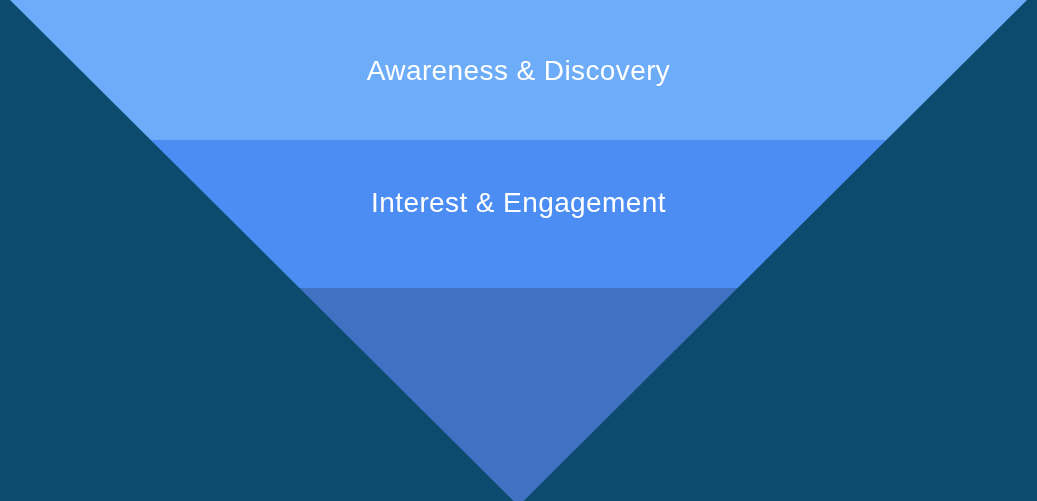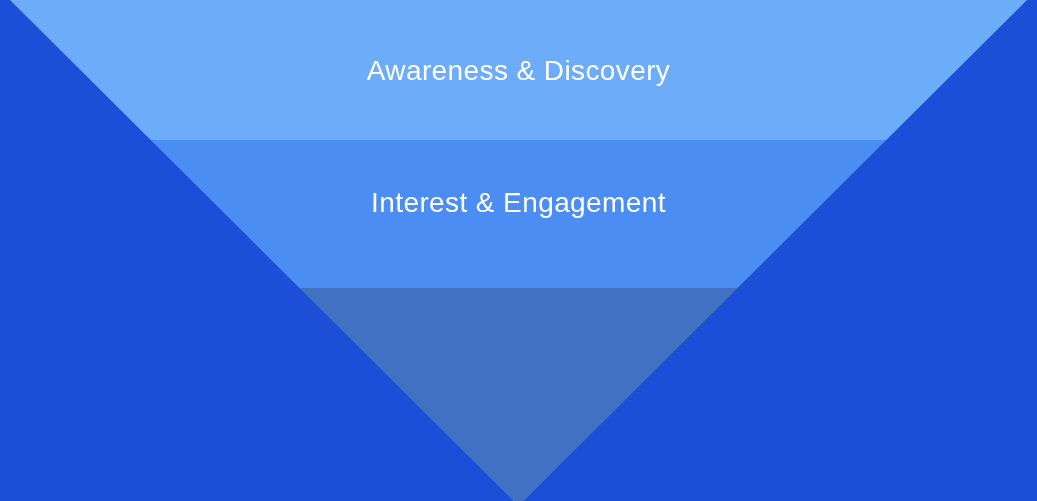--- a/index.html
+++ b/index.html
@@ -5,21 +5,21 @@
   html, body {
     margin: 0;
     padding: 0;
     background: #000000;
   }
   .stage-canvas {
     position: relative;
     width: 1037px;
     height: 501px;
     overflow: hidden;
-    background: #1d4ed8;
+    background: #0c4a6e;
     font-family: "Liberation Sans", "DejaVu Sans", sans-serif;
   }
   .funnel-svg {
     position: absolute;
     top: 0;
     left: 0;
     display: block;
   }
   .stage-label {
     position: absolute;

